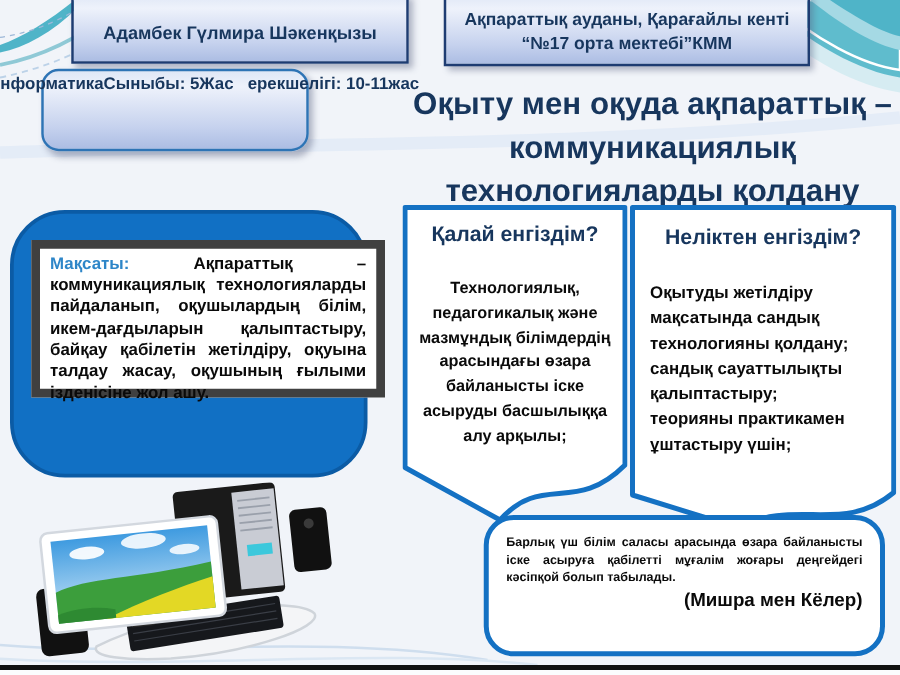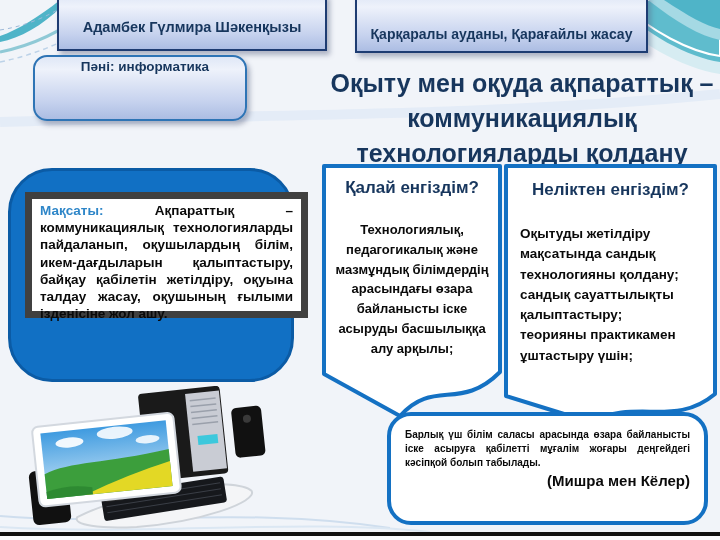--- a/index.html
+++ b/index.html
@@ -90,25 +90,28 @@
 
     <path d="M0,516 C120,526 250,506 390,528" stroke="#cfdeee" stroke-width="2" fill="none"></path>
     <path d="M0,527 C150,536 300,518 430,532" stroke="#dbe7f3" stroke-width="2" fill="none"></path>
   </svg>
 
   <div class="abs grad-box author-box">
     <span>Адамбек Гүлмира Шәкенқызы</span>
   </div>
 
   <div class="abs grad-box school-box">
-    <span>Қарқаралы ауданы, Қарағайлы жасау</span>
+    <span>Ақпараттық ауданы, Қарағайлы кенті</span>
+    <span>“№17 орта мектебі”КММ</span>
   </div>
 
   <div class="abs grad-box subject-box">
     <span class="line">Пәні: информатика</span>
+    <span class="line">Сыныбы: 5</span>
+    <span class="line">Жас   ерекшелігі: 10-11жас</span>
   </div>
 
   <div class="abs main-title">
     <div>Оқыту мен оқуда ақпараттық –</div>
     <div>коммуникациялық</div>
     <div>технологияларды қолдану</div>
   </div>
 
   <div class="abs goal-shape"></div>
   <div class="abs goal-panel">

